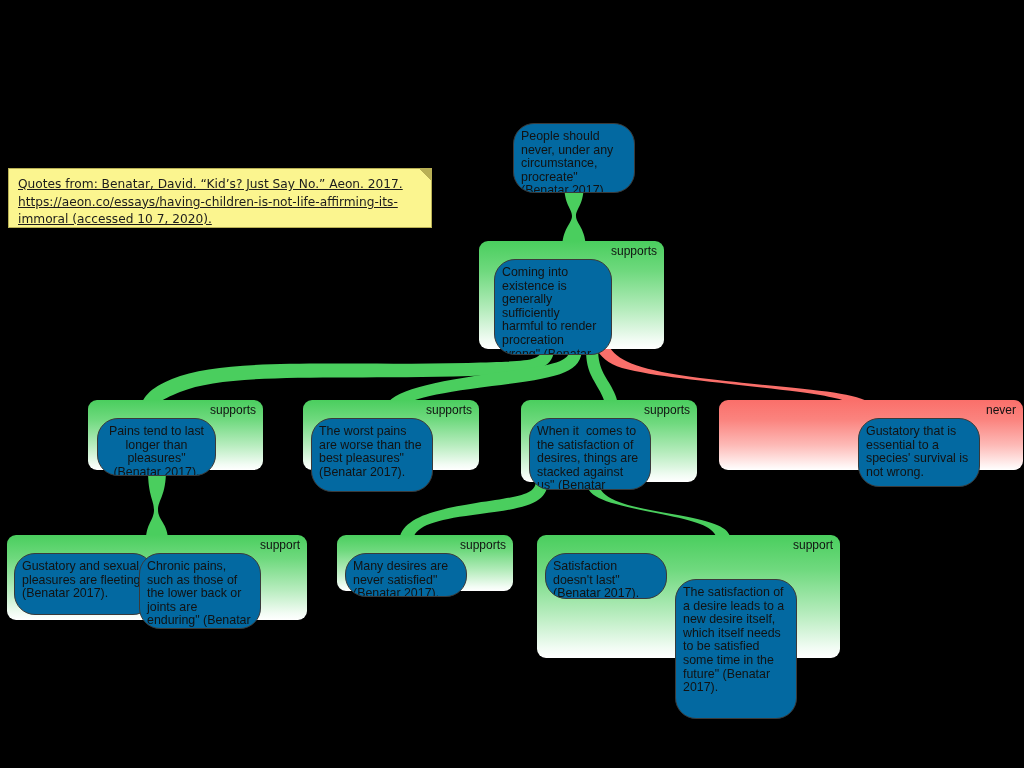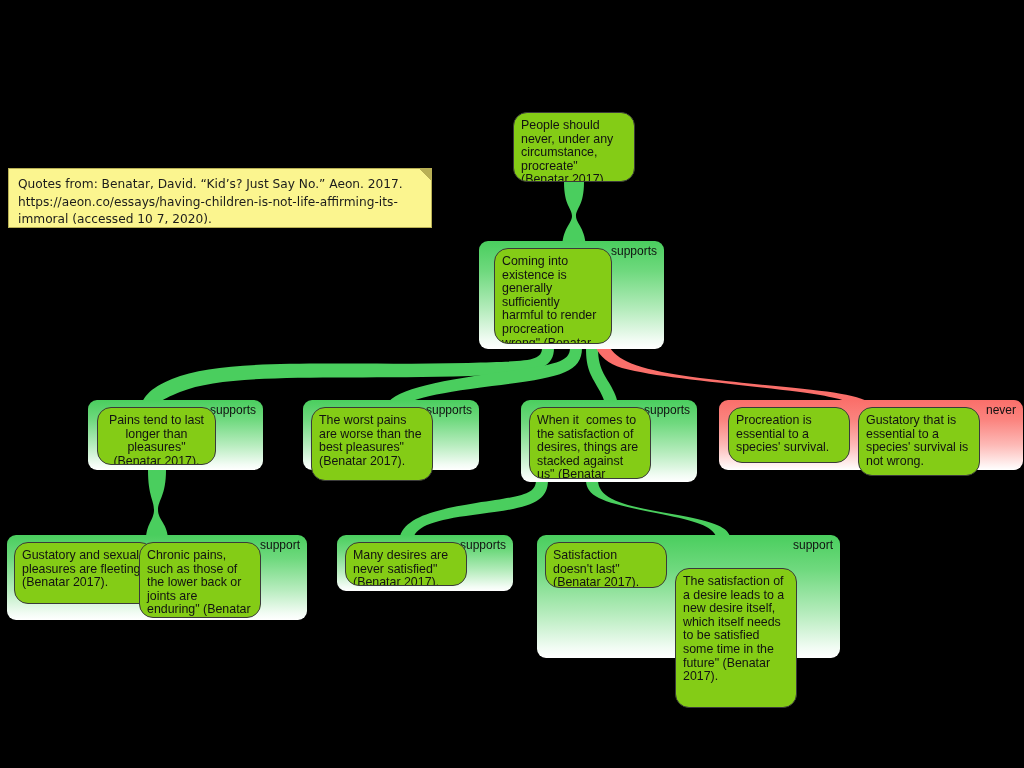--- a/index.html
+++ b/index.html
@@ -43,48 +43,50 @@
     right: 7px;
     font-size: 12px;
     line-height: 12px;
     color: #111111;
     white-space: nowrap;
   }
 
   
   .claim {
     position: absolute;
-    background: #84cc16;
+    background: #0369a1;
     border: 1.4px solid #3a3a3a;
-    border-radius: 14px;
+    border-radius: 21px;
     box-sizing: border-box;
     padding: 6px 7px 5px 7px;
     font-size: 12.4px;
     line-height: 13.6px;
     color: #121212;
     white-space: pre-wrap;
     overflow: hidden;
+    margin-top: 11px;
   }
 
   
   #note {
     position: absolute;
     left: 8px;
     top: 168px;
     width: 424px;
     height: 60px;
     background: #fbf58f;
     border: 1px solid #b9b055;
     box-sizing: border-box;
     padding: 7px 13px 6px 9px;
     font-size: 12.2px;
     line-height: 17.5px;
     color: #1c1c1c;
     font-family: "DejaVu Sans", sans-serif;
     overflow: hidden;
+    text-decoration: underline;
   }
   #note-fold {
     position: absolute;
     right: 0;
     top: 0;
     width: 12px;
     height: 12px;
     background: linear-gradient(to bottom left, #b9b055 0%, #b9b055 48%, #fbf58f 50%, #fbf58f 100%);
   }
 </style>
@@ -135,21 +137,20 @@
   <div class="claim" style="left:311px; top:407px; width:122px; height:74px;">The worst pains are worse than the best pleasures" (Benatar 2017).</div>
 
   <div class="group green" style="left:521px; top:400px; width:176px; height:82px;">
     <span class="group-label">supports</span>
   </div>
   <div class="claim" style="left:529px; top:407px; width:122px; height:72px;">When it  comes to the satisfaction of desires, things are stacked against us" (Benatar 2017).</div>
 
   <div class="group red" style="left:719px; top:400px; width:304px; height:70px;">
     <span class="group-label">never</span>
   </div>
-  <div class="claim" style="left:728px; top:407px; width:122px; height:56px;">Procreation is essential to a species' survival.</div>
   <div class="claim" style="left:858px; top:407px; width:122px; height:69px;">Gustatory that is essential to a species' survival is not wrong.</div>
 
   <div class="group green" style="left:7px; top:535px; width:300px; height:85px;">
     <span class="group-label">support</span>
   </div>
   <div class="claim" style="left:14px; top:542px; width:140px; height:62px;">Gustatory and sexual pleasures are fleeting" (Benatar 2017).</div>
   <div class="claim" style="left:139px; top:542px; width:122px; height:76px;">Chronic pains, such as those of the lower back or joints are enduring" (Benatar 2017).</div>
 
   <div class="group green" style="left:337px; top:535px; width:176px; height:56px;">
     <span class="group-label">supports</span>

